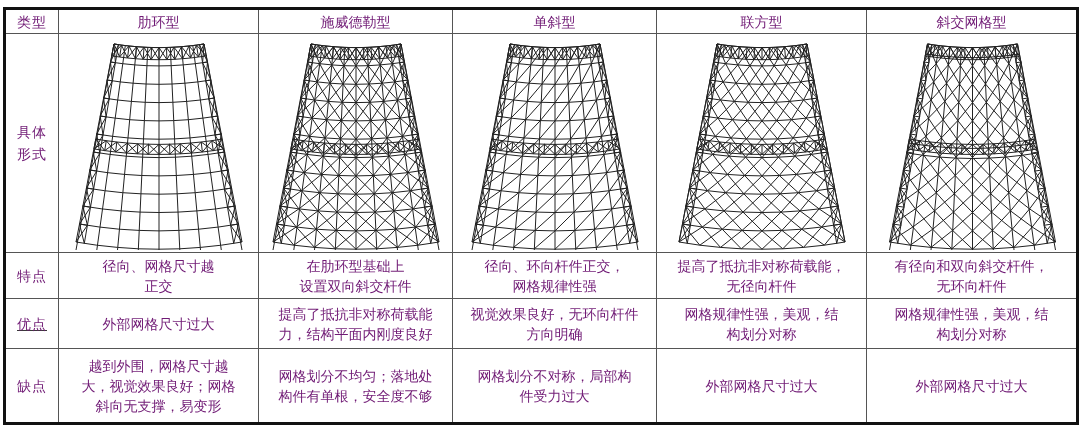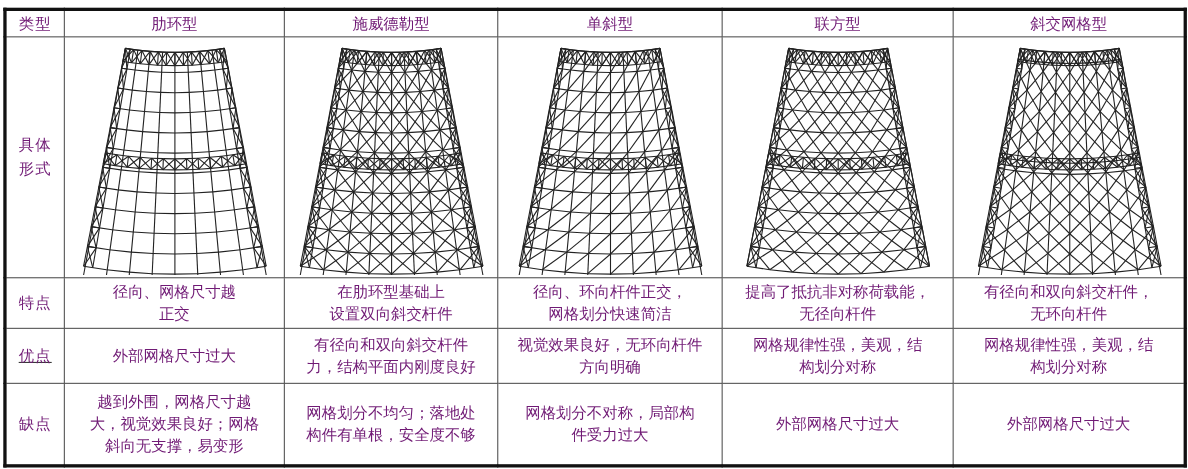--- a/index.html
+++ b/index.html
@@ -2307,28 +2307,28 @@
             <line x1="158.2" y1="106.7" x2="170.6" y2="114.9"></line>
             <line x1="168.7" y1="105.0" x2="159.8" y2="116.6"></line>
             <line x1="158.2" y1="106.7" x2="159.8" y2="116.6"></line>
           </svg>
         </td>
   </tr>
   <tr class="r-feat">
     <td class="rowhead">特点</td>
     <td><span class="multi"><span>径向、网格尺寸越</span><br><span>正交</span></span></td>
     <td><span class="multi"><span>在肋环型基础上</span><br><span>设置双向斜交杆件</span></span></td>
-    <td><span class="multi"><span>径向、环向杆件正交，</span><br><span>网格划分快速简洁</span></span></td>
+    <td><span class="multi"><span>径向、环向杆件正交，</span><br><span>网格规律性强</span></span></td>
     <td><span class="multi"><span>提高了抵抗非对称荷载能，</span><br><span>无径向杆件</span></span></td>
     <td><span class="multi"><span>有径向和双向斜交杆件，</span><br><span>无环向杆件</span></span></td>
   </tr>
   <tr class="r-adv">
     <td class="rowhead">优点</td>
     <td><span class="multi"><span>外部网格尺寸过大</span></span></td>
-    <td><span class="multi"><span>有径向和双向斜交杆件</span><br><span>力，结构平面内刚度良好</span></span></td>
+    <td><span class="multi"><span>提高了抵抗非对称荷载能</span><br><span>力，结构平面内刚度良好</span></span></td>
     <td><span class="multi"><span>视觉效果良好，无环向杆件</span><br><span>方向明确</span></span></td>
     <td><span class="multi"><span>网格规律性强，美观，结</span><br><span>构划分对称</span></span></td>
     <td><span class="multi"><span>网格规律性强，美观，结</span><br><span>构划分对称</span></span></td>
   </tr>
   <tr class="r-dis">
     <td class="rowhead">缺点</td>
     <td><span class="multi"><span>越到外围，网格尺寸越</span><br><span>大，视觉效果良好；网格</span><br><span>斜向无支撑，易变形</span></span></td>
     <td><span class="multi"><span>网格划分不均匀；落地处</span><br><span>构件有单根，安全度不够</span></span></td>
     <td><span class="multi"><span>网格划分不对称，局部构</span><br><span>件受力过大</span></span></td>
     <td><span class="multi"><span>外部网格尺寸过大</span></span></td>

